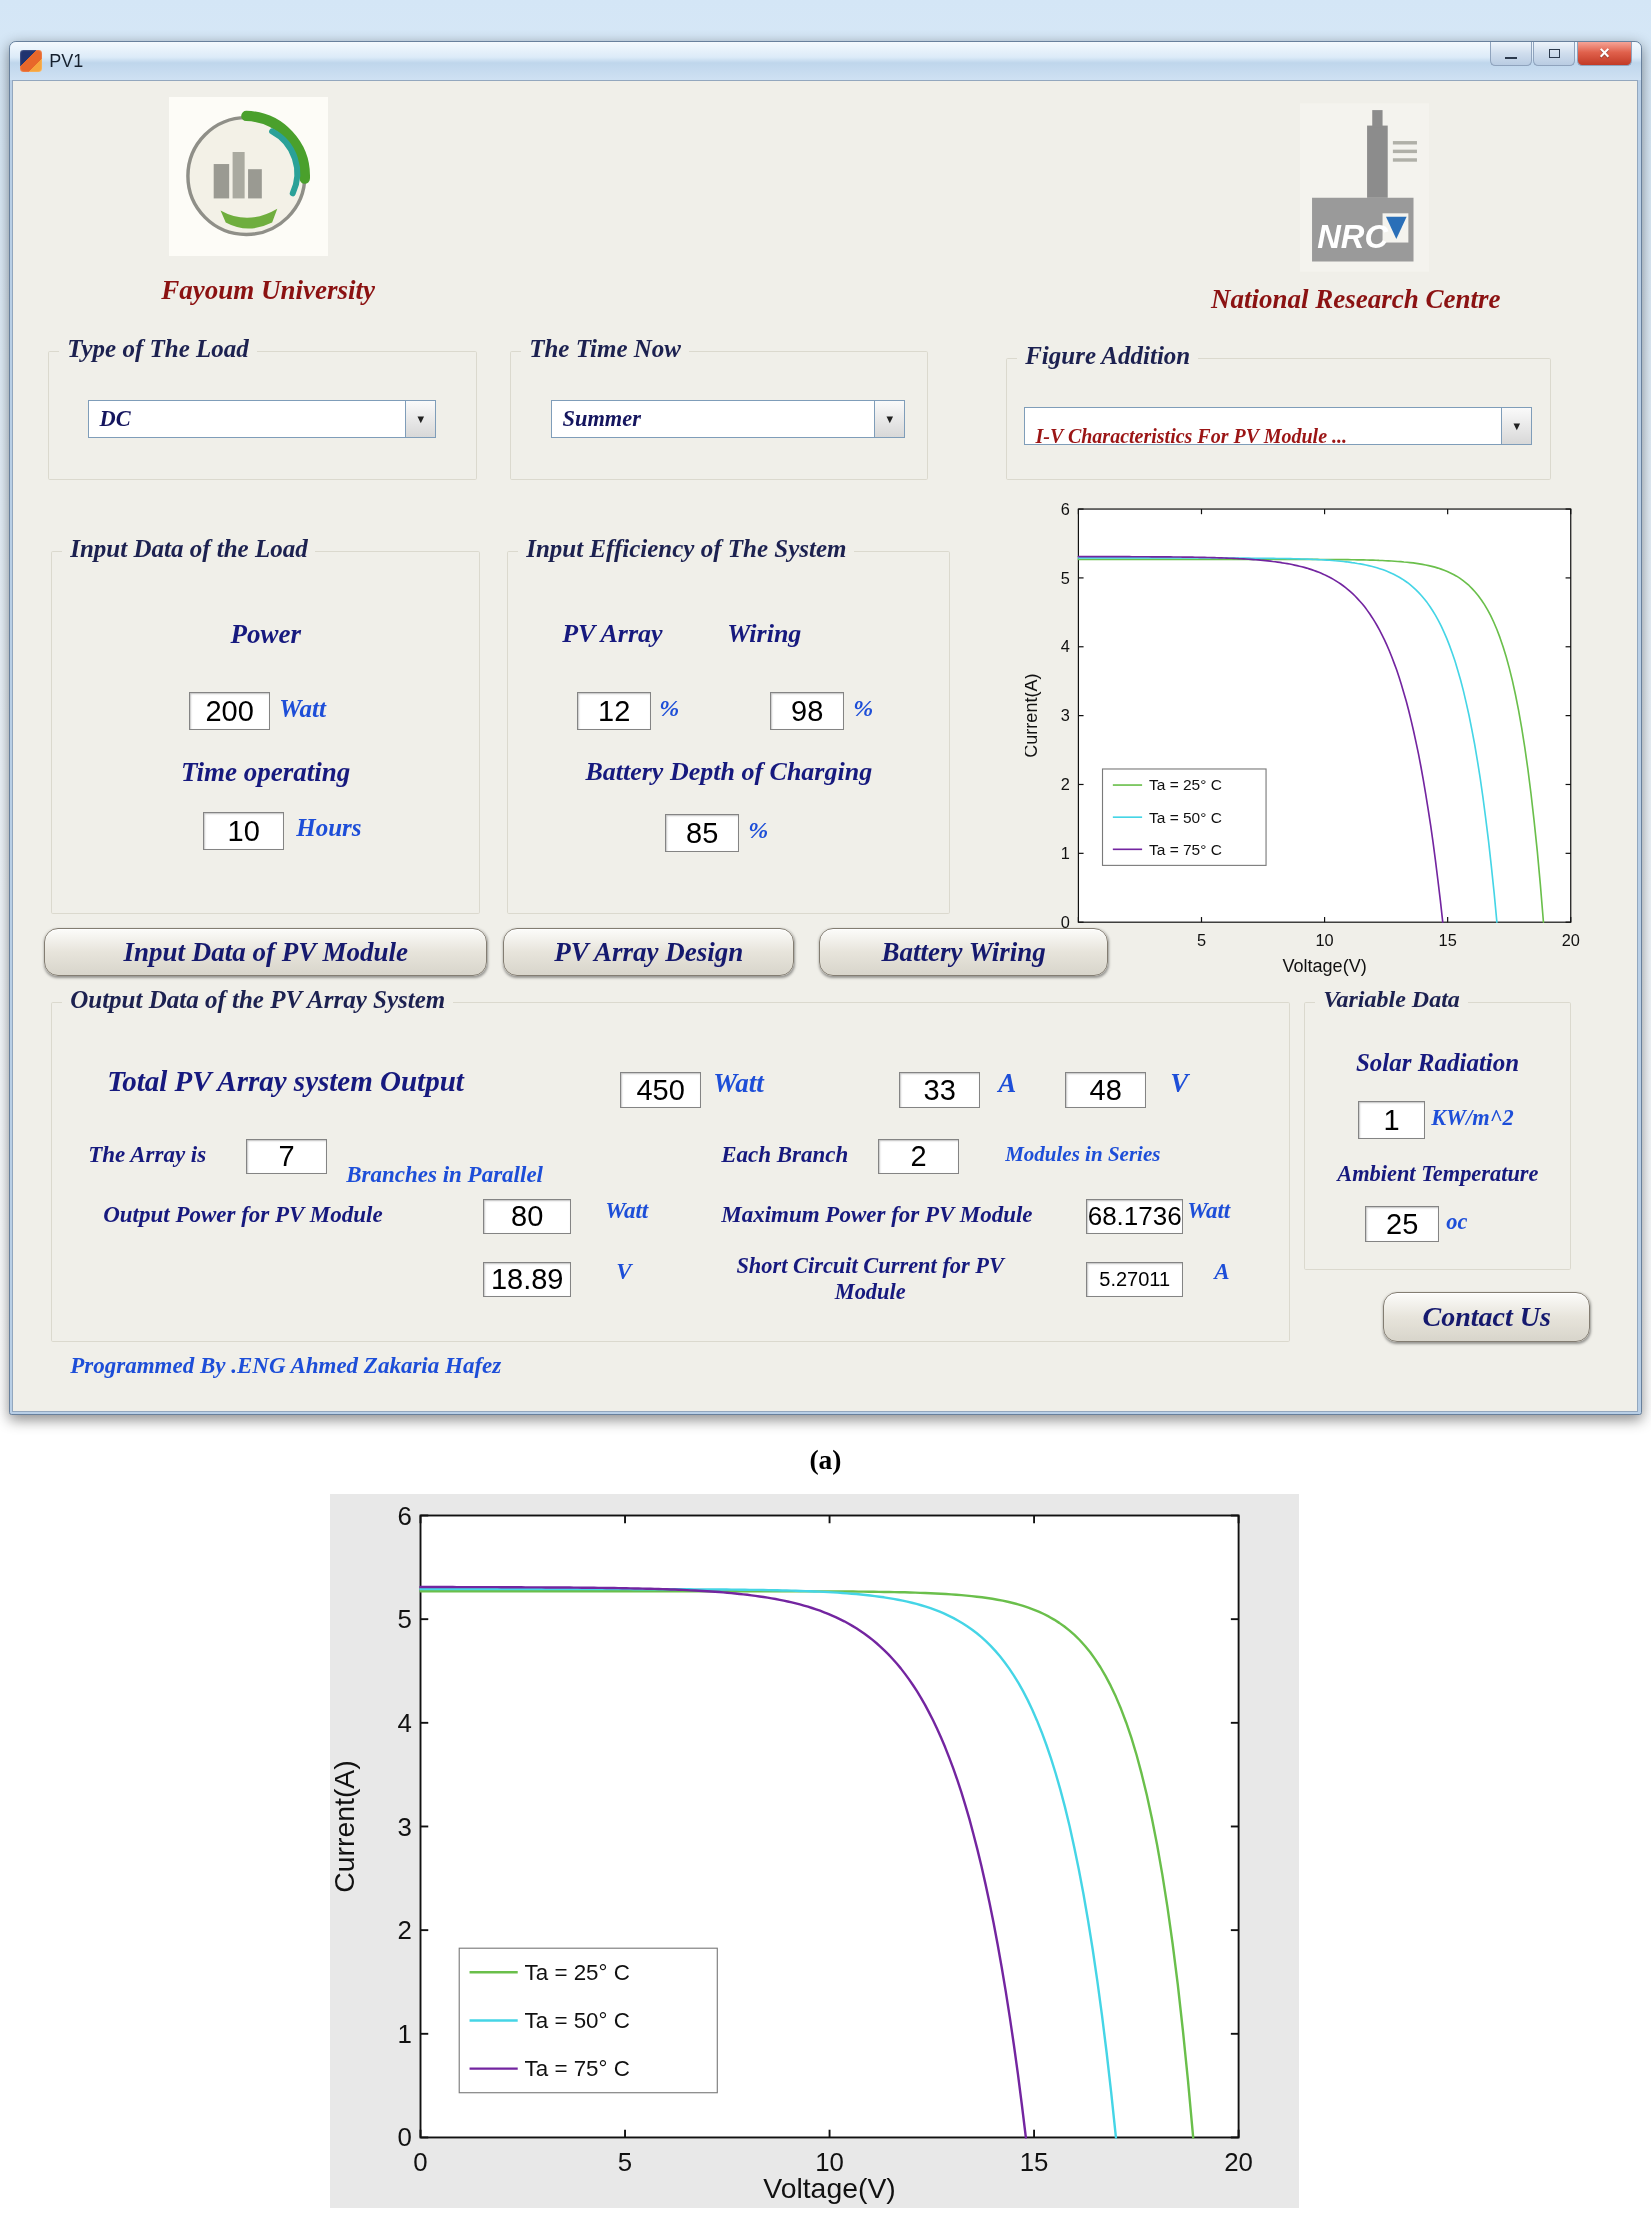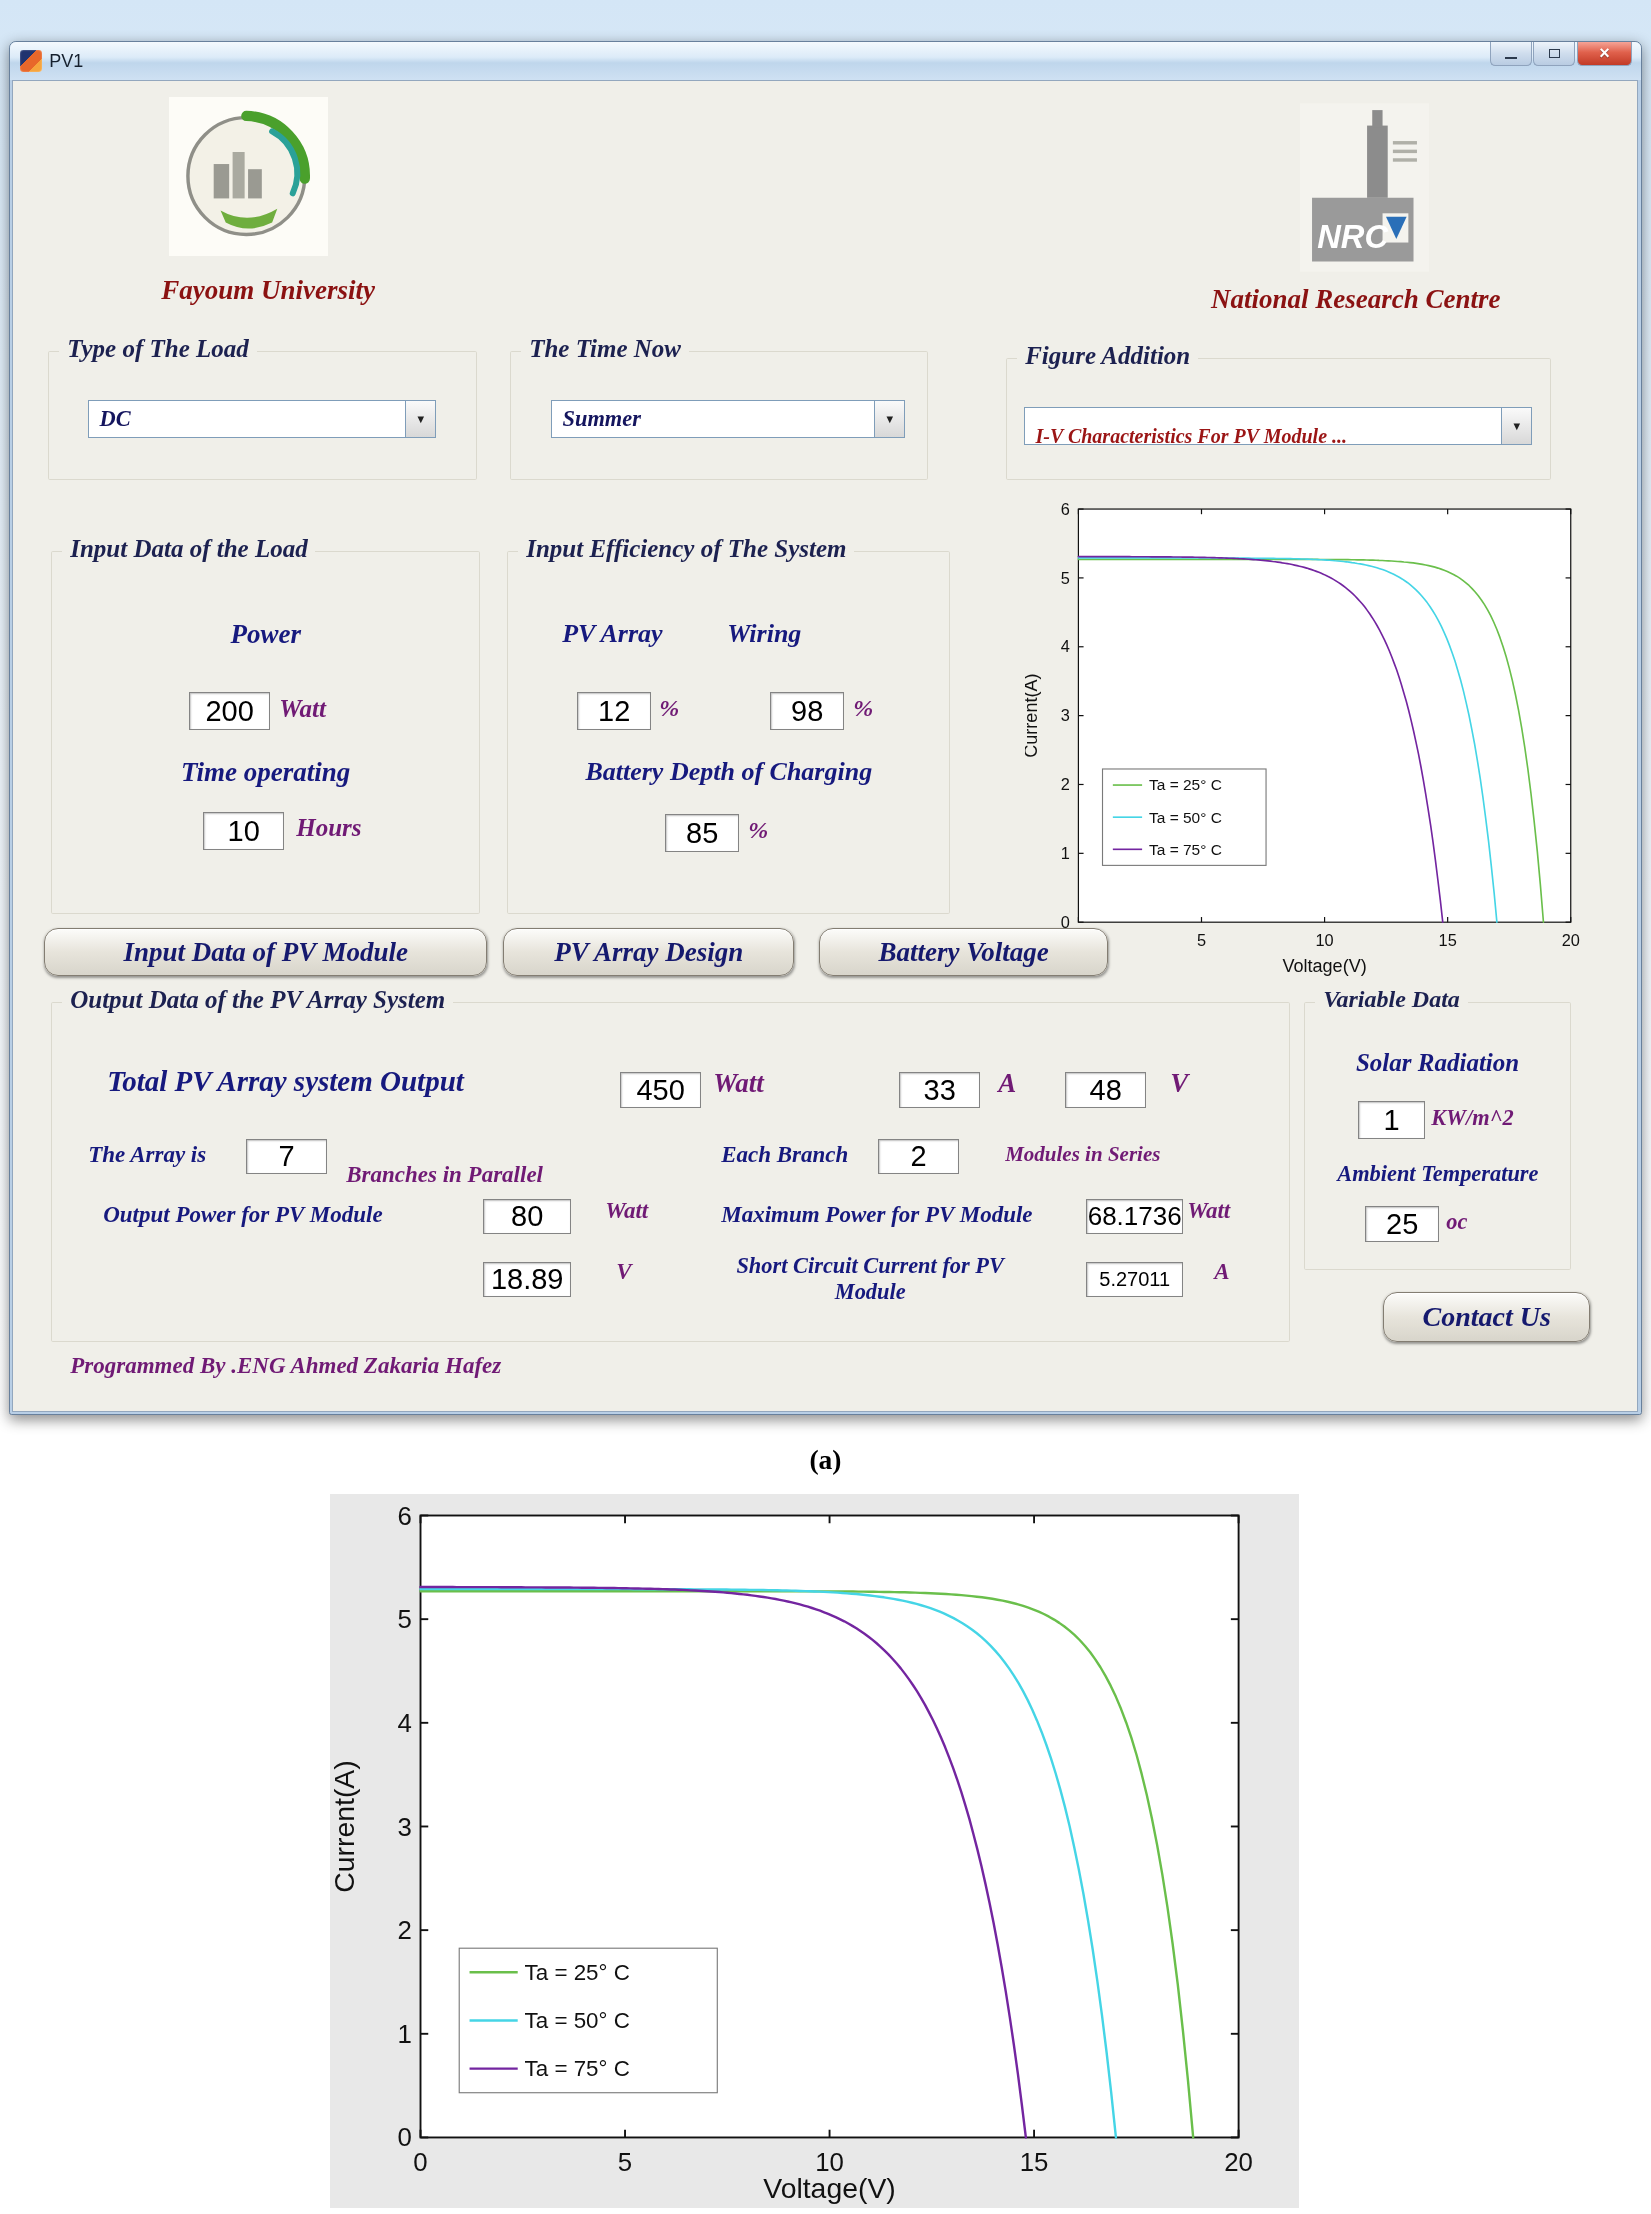--- a/index.html
+++ b/index.html
@@ -24,21 +24,21 @@
            background:linear-gradient(#eef4fb,#cfdded 50%,#b9cce2);}
   .win-btn.close{width:53px;background:linear-gradient(#f5a396,#e0614c 45%,#c23a26);color:#fff;
            font-size:18px;font-weight:bold;text-shadow:0 0.9px 0.9px rgba(0,0,0,.4);}
   .glyph-min{width:12px;height:2.6px;background:#2c3a4d;margin-top:8.6px;}
   .glyph-max{width:11.2px;height:8.6px;border:1.7px solid #2c3a4d;box-sizing:border-box;}
   .wbody{position:absolute;left:2.6px;top:38px;width:1626px;height:1332px;background:#f0efe9;
          border:0.9px solid #93a7be;box-sizing:border-box;overflow:hidden;}
   
   .lbl{position:absolute;font-family:"Liberation Serif",serif;font-style:italic;font-weight:bold;
        color:#16197e;white-space:nowrap;}
-  .red{color:#701a75;}
+  .red{color:#1d4ed8;}
   .maroon{color:#8b1212;}
   .ctr{text-align:center;}
   
   .grp{position:absolute;border:1.7px groove #dbd9ce;border-radius:1.7px;}
   .grp-title{position:absolute;top:-17px;left:10.3px;background:#f0efe9;padding:0 7.7px;
              font-family:"Liberation Serif",serif;font-style:italic;font-weight:bold;
              color:#1c2150;font-size:25px;white-space:nowrap;}
   
   .ebox{position:absolute;background:#fff;border:0.9px solid #848484;
         box-shadow:inset 0.9px 0.9px 1.7px rgba(0,0,0,.25);
@@ -219,21 +219,21 @@
         <div class="lbl red" style="left:151px;top:143px;font-size:24px;">%</div>
         <div class="ebox" style="left:262px;top:140px;width:72px;height:36px;">98</div>
         <div class="lbl red" style="left:345px;top:143px;font-size:24px;">%</div>
         <div class="lbl ctr" style="left:8.6px;top:205px;width:424px;font-size:26px;">Battery Depth of Charging</div>
         <div class="ebox" style="left:157px;top:262px;width:72px;height:36px;">85</div>
         <div class="lbl red" style="left:240px;top:265px;font-size:24px;">%</div>
       </div>
 
       <div class="pbtn" style="left:31px;top:847px;width:441px;height:46px;">Input Data of PV Module</div>
       <div class="pbtn" style="left:490px;top:847px;width:289px;height:46px;">PV Array Design</div>
-      <div class="pbtn" style="left:806px;top:847px;width:287px;height:46px;">Battery Voltage</div>
+      <div class="pbtn" style="left:806px;top:847px;width:287px;height:46px;">Battery Wiring</div>
 
       <div class="grp" style="left:38px;top:921px;width:1237px;height:338px;">
         <span class="grp-title">Output Data of the PV Array System</span>
 
         <div class="lbl" style="left:55px;top:62px;font-size:29px;">Total PV Array system Output</div>
         <div class="ebox" style="left:568px;top:69px;width:79px;height:34px;">450</div>
         <div class="lbl red" style="left:661px;top:65px;font-size:27px;">Watt</div>
         <div class="ebox" style="left:847px;top:69px;width:79px;height:34px;">33</div>
         <div class="lbl red" style="left:946px;top:65px;font-size:27px;">A</div>
         <div class="ebox" style="left:1013px;top:69px;width:79px;height:34px;">48</div>

